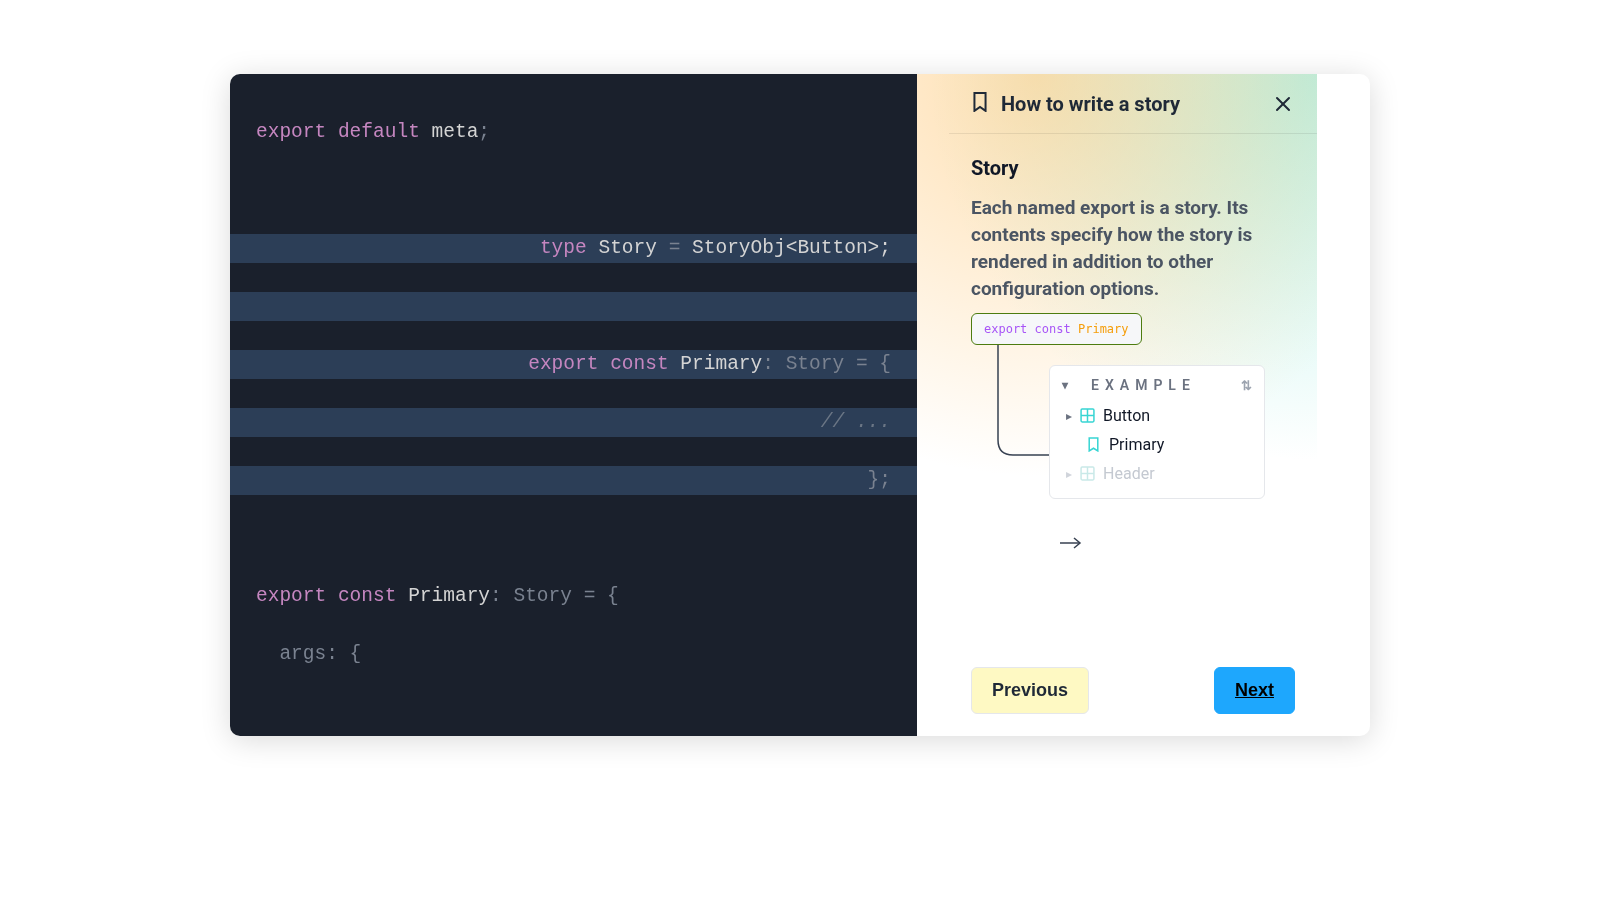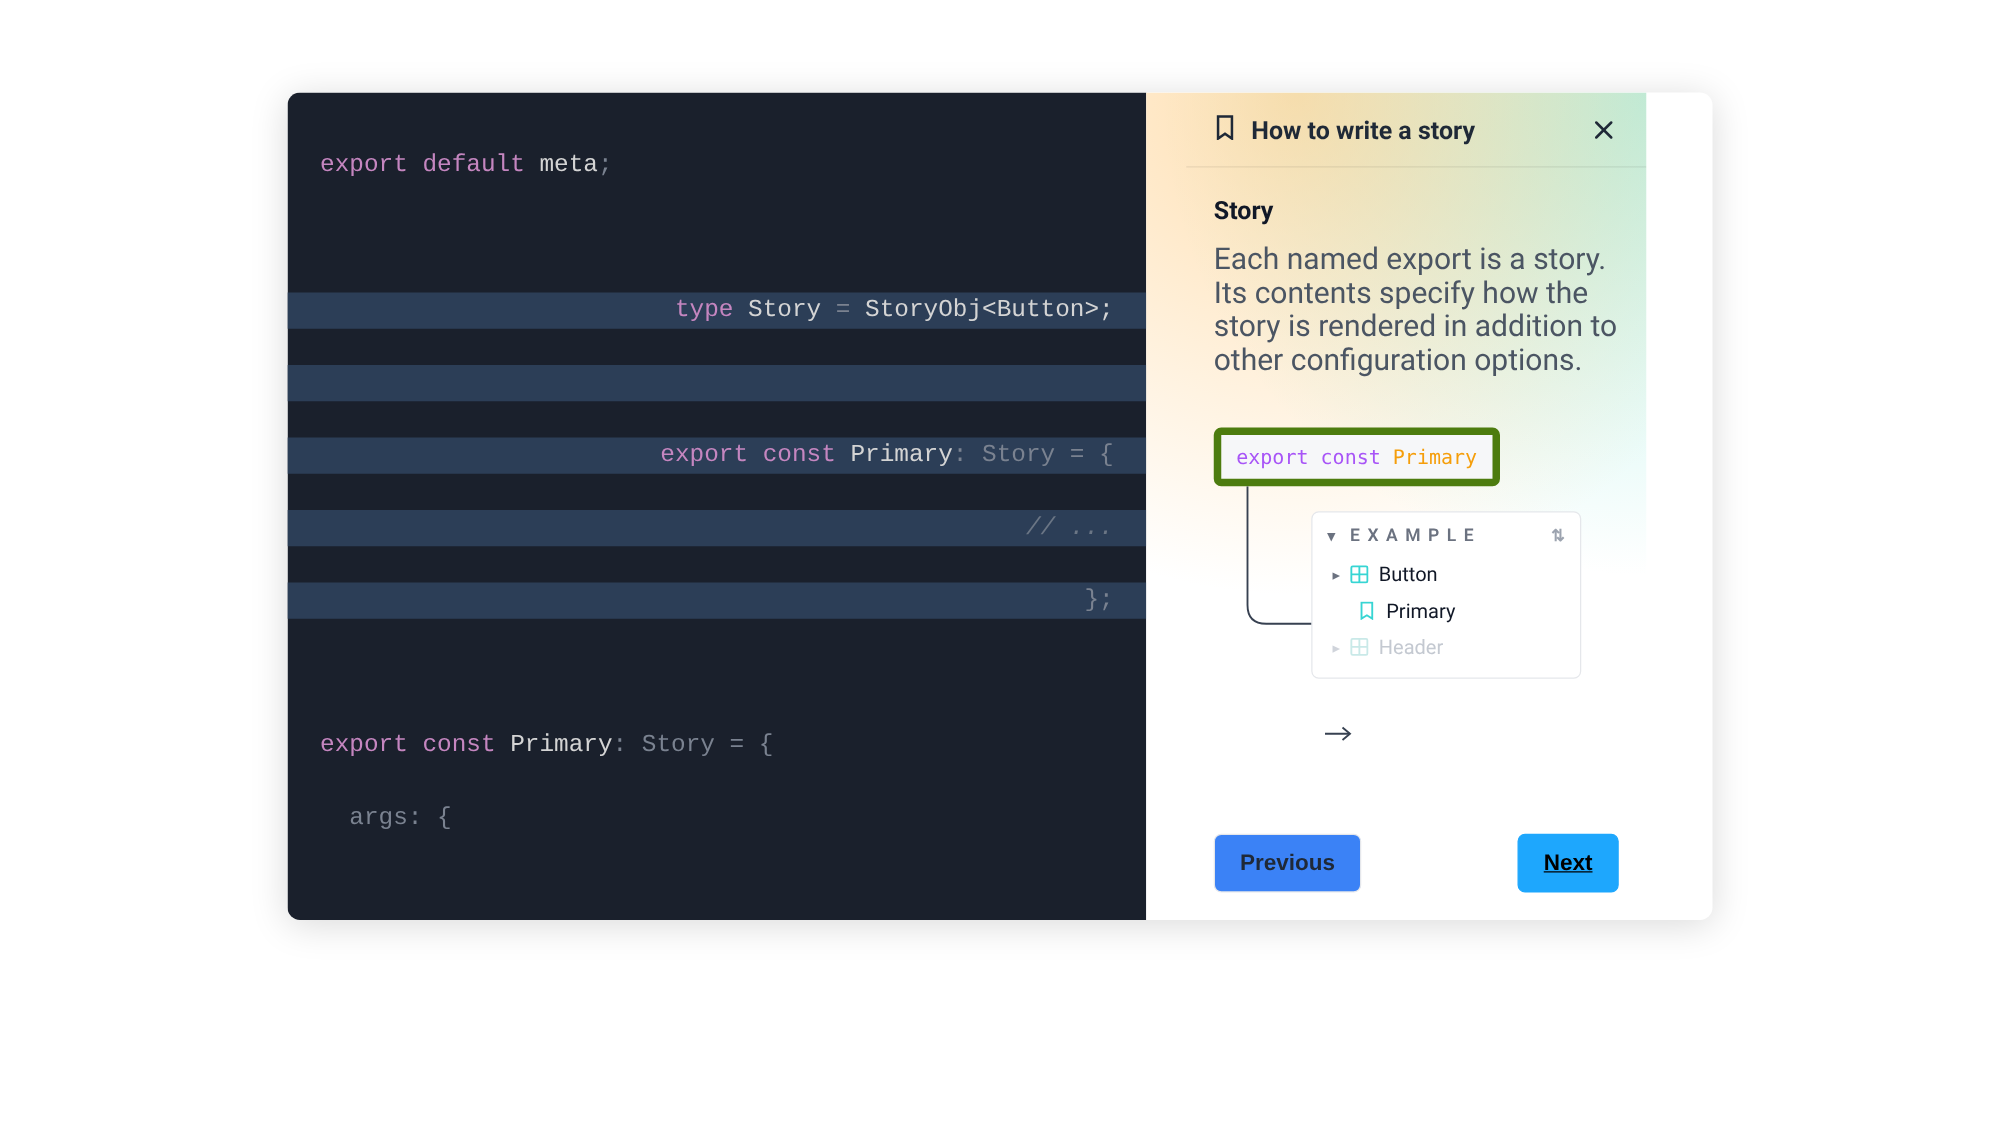--- a/index.html
+++ b/index.html
@@ -63,30 +63,30 @@
     display: flex; align-items: center; justify-content: center;
     cursor: pointer; color: #1f2937;
   }
   .side-body {
     position: relative;
     padding: 22px 22px 0 22px;
     flex: 1;
     color: #374151;
   }
   .side-body h3 { font-size: 20px; font-weight: 700; color: #111827; margin-bottom: 14px; }
-  .side-body p  { font-size: 24px; line-height: 27px; font-weight: 400; color: #4b5563; }
+  .side-body p  { font-size: 19px; line-height: 27px; font-weight: 700; color: #4b5563; }
   .snippet {
     display: inline-block;
-    margin-top: 40px;
+    margin-top: 11px;
     background: #f6f7f9;
-    border: 6px solid #4d7c0f;
+    border: 1px solid #4d7c0f;
     border-radius: 6px;
     padding: 8px 12px;
     font-family: "SFMono-Regular", Consolas, monospace;
-    font-size: 16px;
+    font-size: 12px;
   }
   .snippet .kw   { color: #a855f7; }
   .snippet .name { color: #f59e0b; }
 
   .diagram { position: relative; margin-top: 0; height: 182px; }
   .connector {
     position: absolute; left: 22px; top: 0;
   }
   .example-box {
     position: absolute; left: 78px; top: 20px;
@@ -123,21 +123,21 @@
     display: flex; align-items: center;
     padding: 18px 22px 22px 22px;
     gap: 12px;
   }
   .btn {
     font-size: 18px; font-weight: 700;
     padding: 12px 20px;
     border-radius: 6px;
     cursor: pointer;
     border: 1px solid #e5e7eb;
-    background: #3b82f6; color: #1f2937;
+    background: #fef9c3; color: #1f2937;
   }
   .btn.primary {
     margin-left: auto;
     background: #1ea7fd; color: #000000; border-color: #1ea7fd; text-decoration: underline;
   }
 </style>
 </head>
 <body>
 
 <div class="frame">
@@ -188,21 +188,21 @@
       </div>
 
       <div class="diagram">
         <svg class="connector" width="80" height="140">
           <path d="M5 0 V95 Q5 110 20 110 H62" fill="none" stroke="#374151" stroke-width="1.5"></path>
         </svg>
 
         <div class="example-box">
           <div class="ex-header">
             <span class="caret">▾</span>
-            <span style="margin-left:6px;">EXAMPLE</span>
+            <span style="margin-left:17px;">EXAMPLE</span>
             <span class="updown">⇅</span>
           </div>
           <div class="ex-row">
             <span class="caret">▸</span>
             <span class="comp-icon">
               <svg width="15" height="15" viewBox="0 0 14 14" fill="none" stroke="#37d5d3" stroke-width="1.4">
                   <rect x="1" y="1" width="12" height="12" rx="1"></rect>
                   <line x1="7" y1="1" x2="7" y2="13"></line>
                   <line x1="1" y1="7" x2="13" y2="7"></line>
                 </svg>

